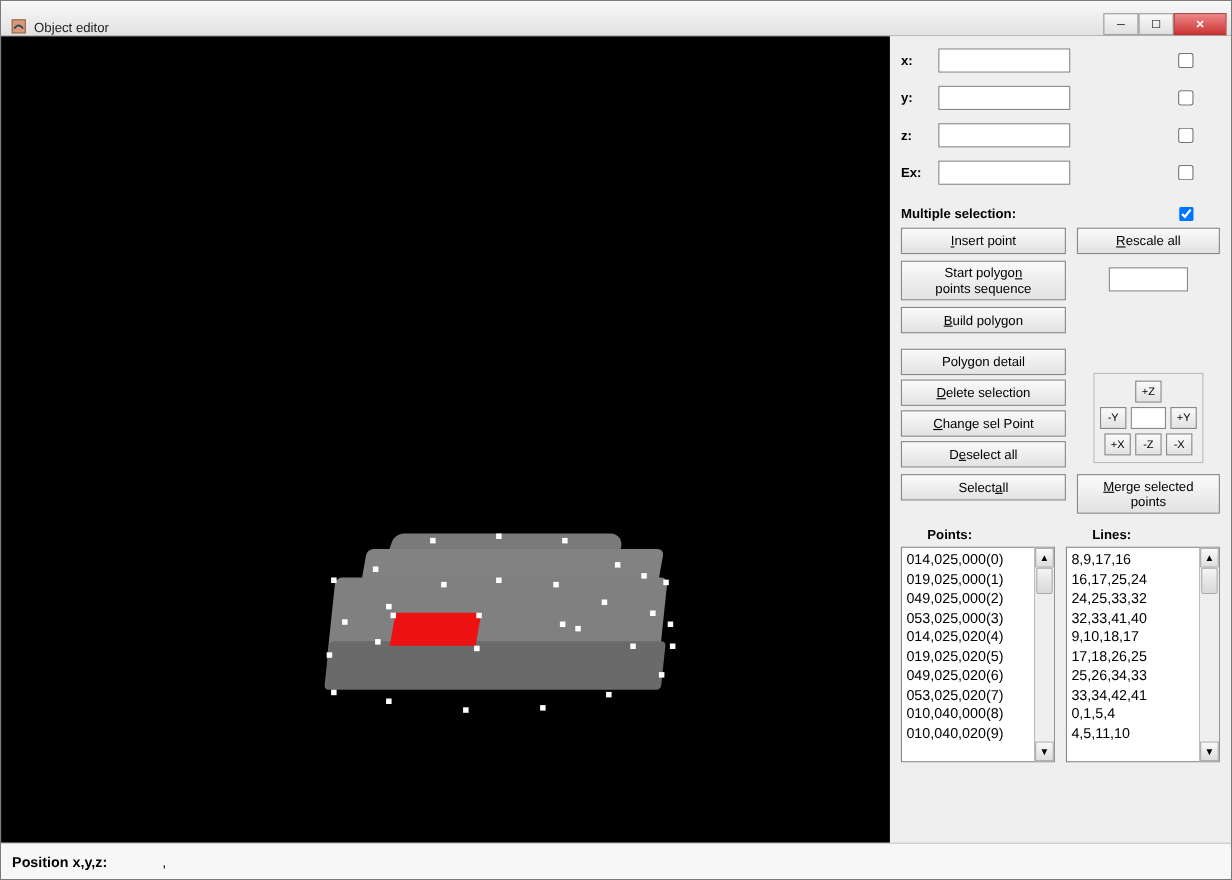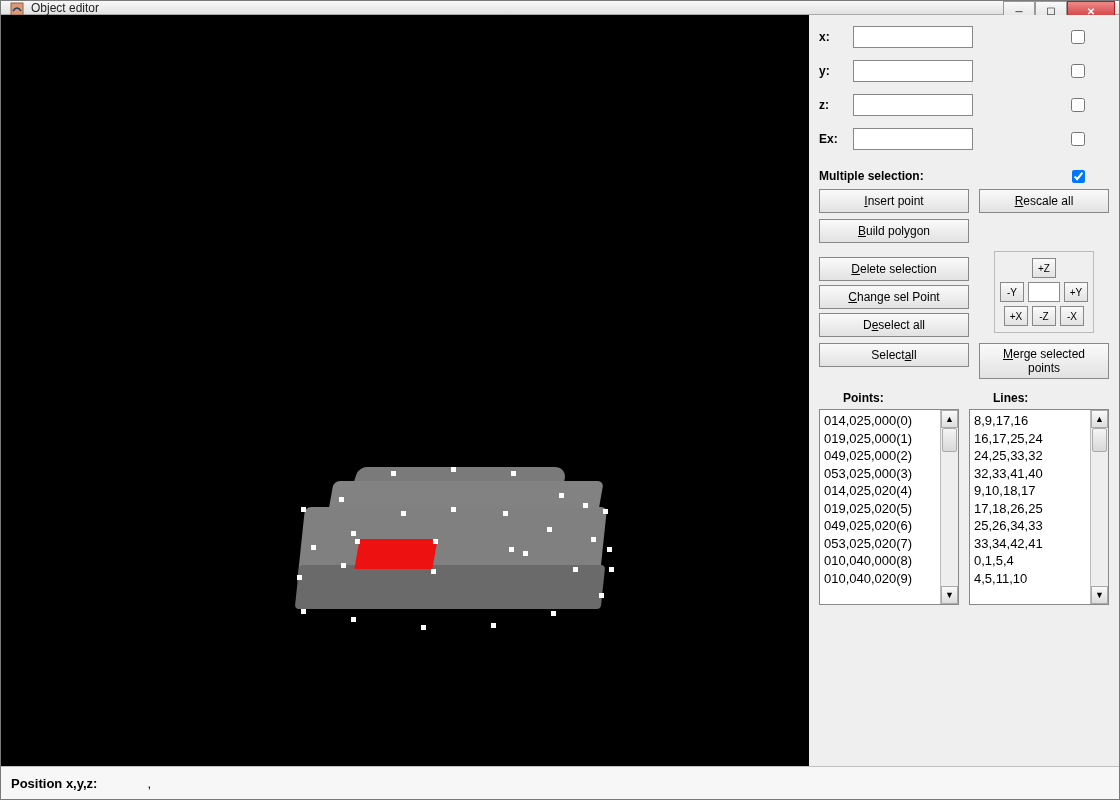--- a/index.html
+++ b/index.html
@@ -1,20 +1,20 @@
 <!DOCTYPE html>
 <html><head>
 <meta charset="utf-8">
 <style>
 * { box-sizing: border-box; margin: 0; padding: 0; }
 body { font-family: Tahoma, Arial, sans-serif; font-size: 12px; background: #fff; width: 1120px; height: 800px; overflow: hidden; }
 
 .window { width: 1120px; height: 800px; display: flex; flex-direction: column; border: 1px solid #7a7a7a; }
 
-.titlebar { height: 14px; background: linear-gradient(#f8f8f8, #e2e2e2); display: flex; align-items: flex-start; padding: 0 4px 0 8px; border-bottom: 1px solid #aaa; }
+.titlebar { height: 32px; background: linear-gradient(#f8f8f8, #e2e2e2); display: flex; align-items: flex-end; padding: 0 4px 0 8px; border-bottom: 1px solid #aaa; }
 .titlebar .icon { width: 16px; height: 16px; margin-right: 6px; }
 .titlebar .title { flex: 1; font-size: 12px; color: #222; }
 .win-buttons { display: flex; gap: 0; }
 .win-btn { width: 32px; height: 20px; border: 1px solid #999; background: linear-gradient(#f9f9f9,#e0e0e0); font-size: 10px; display: flex; align-items: center; justify-content: center; cursor: pointer; }
 .win-btn.close { width: 48px; background: linear-gradient(#e88,#c33); border-color: #a22; color: #fff; font-weight: bold; }
 
 .menubar { height: 24px; background: #f0f0f0; border-bottom: 1px solid #c0c0c0; display: flex; align-items: center; padding: 0 6px; gap: 14px; font-size: 13px; }
 .menubar span { cursor: pointer; }
 
 .main { flex: 1; display: flex; }
@@ -160,25 +160,37 @@
         <span class="lbl">Multiple selection:</span>
         <div class="spacer"></div>
         <input type="checkbox" checked="" style="">
       </div>
 
       <div class="two-col">
         <button class="btn wide"><span class="u">I</span>nsert point</button>
         <button class="btn" style="flex:1"><span class="u">R</span>escale all</button>
       </div>
 
+      <div class="two-col">
+        <button class="btn wide tall">
+          <span><span>Start polygo</span><span class="u">n</span></span>
+          <span>points sequence</span>
+        </button>
+        <div class="right-slot" style="flex:1;justify-content:center;padding-top:6px">
+          <input type="text" class="small-input" value="" style="">
+        </div>
+      </div>
 
       <div class="two-col">
         <div class="left-stack">
           <button class="btn wide"><span class="u">B</span>uild polygon</button>
           <div style="height:6px"></div>
+          <button class="btn wide">
+              <span>Polygon detail</span>
+            </button>
           <button class="btn wide"><span class="u">D</span>elete selection</button>
           <button class="btn wide"><span class="u">C</span>hange sel Point</button>
           <button class="btn wide">D<span class="u">e</span>select all</button>
         </div>
         <div style="flex:1;display:flex;align-items:flex-end;justify-content:center;padding-bottom:4px">
           <div class="nav-box">
             <div class="nav-row">
                 <button class="nav-btn">+Z</button>
               </div>
             <div class="nav-row">

